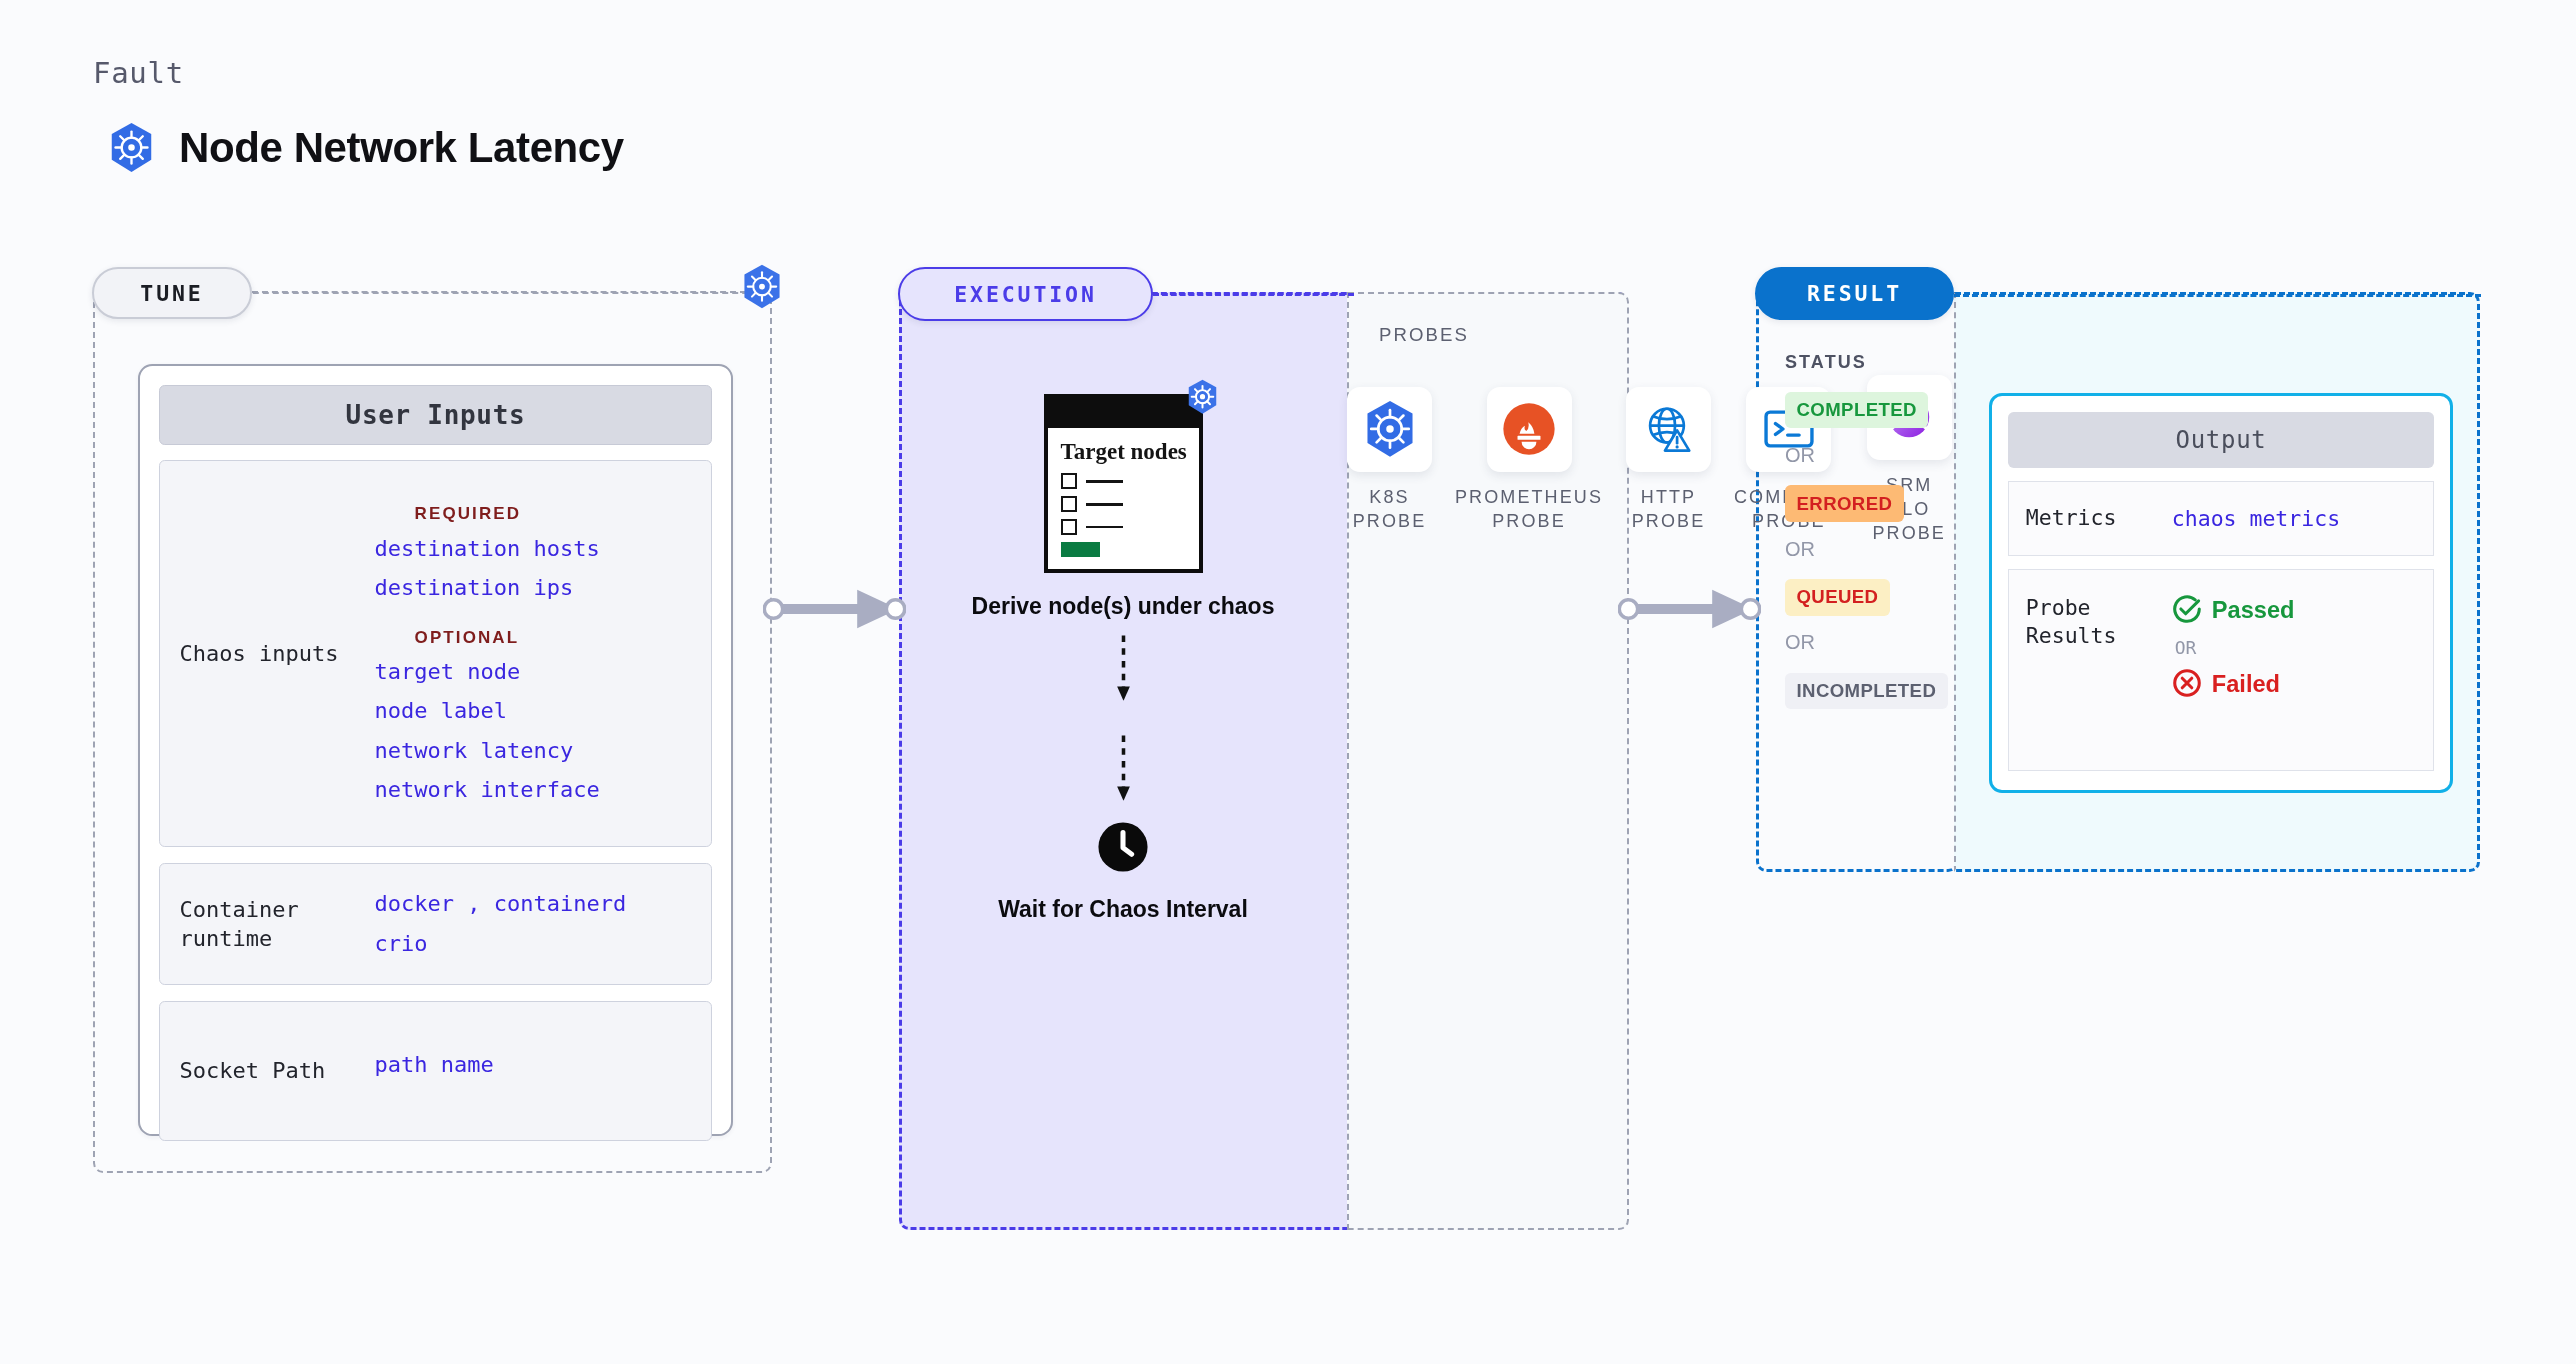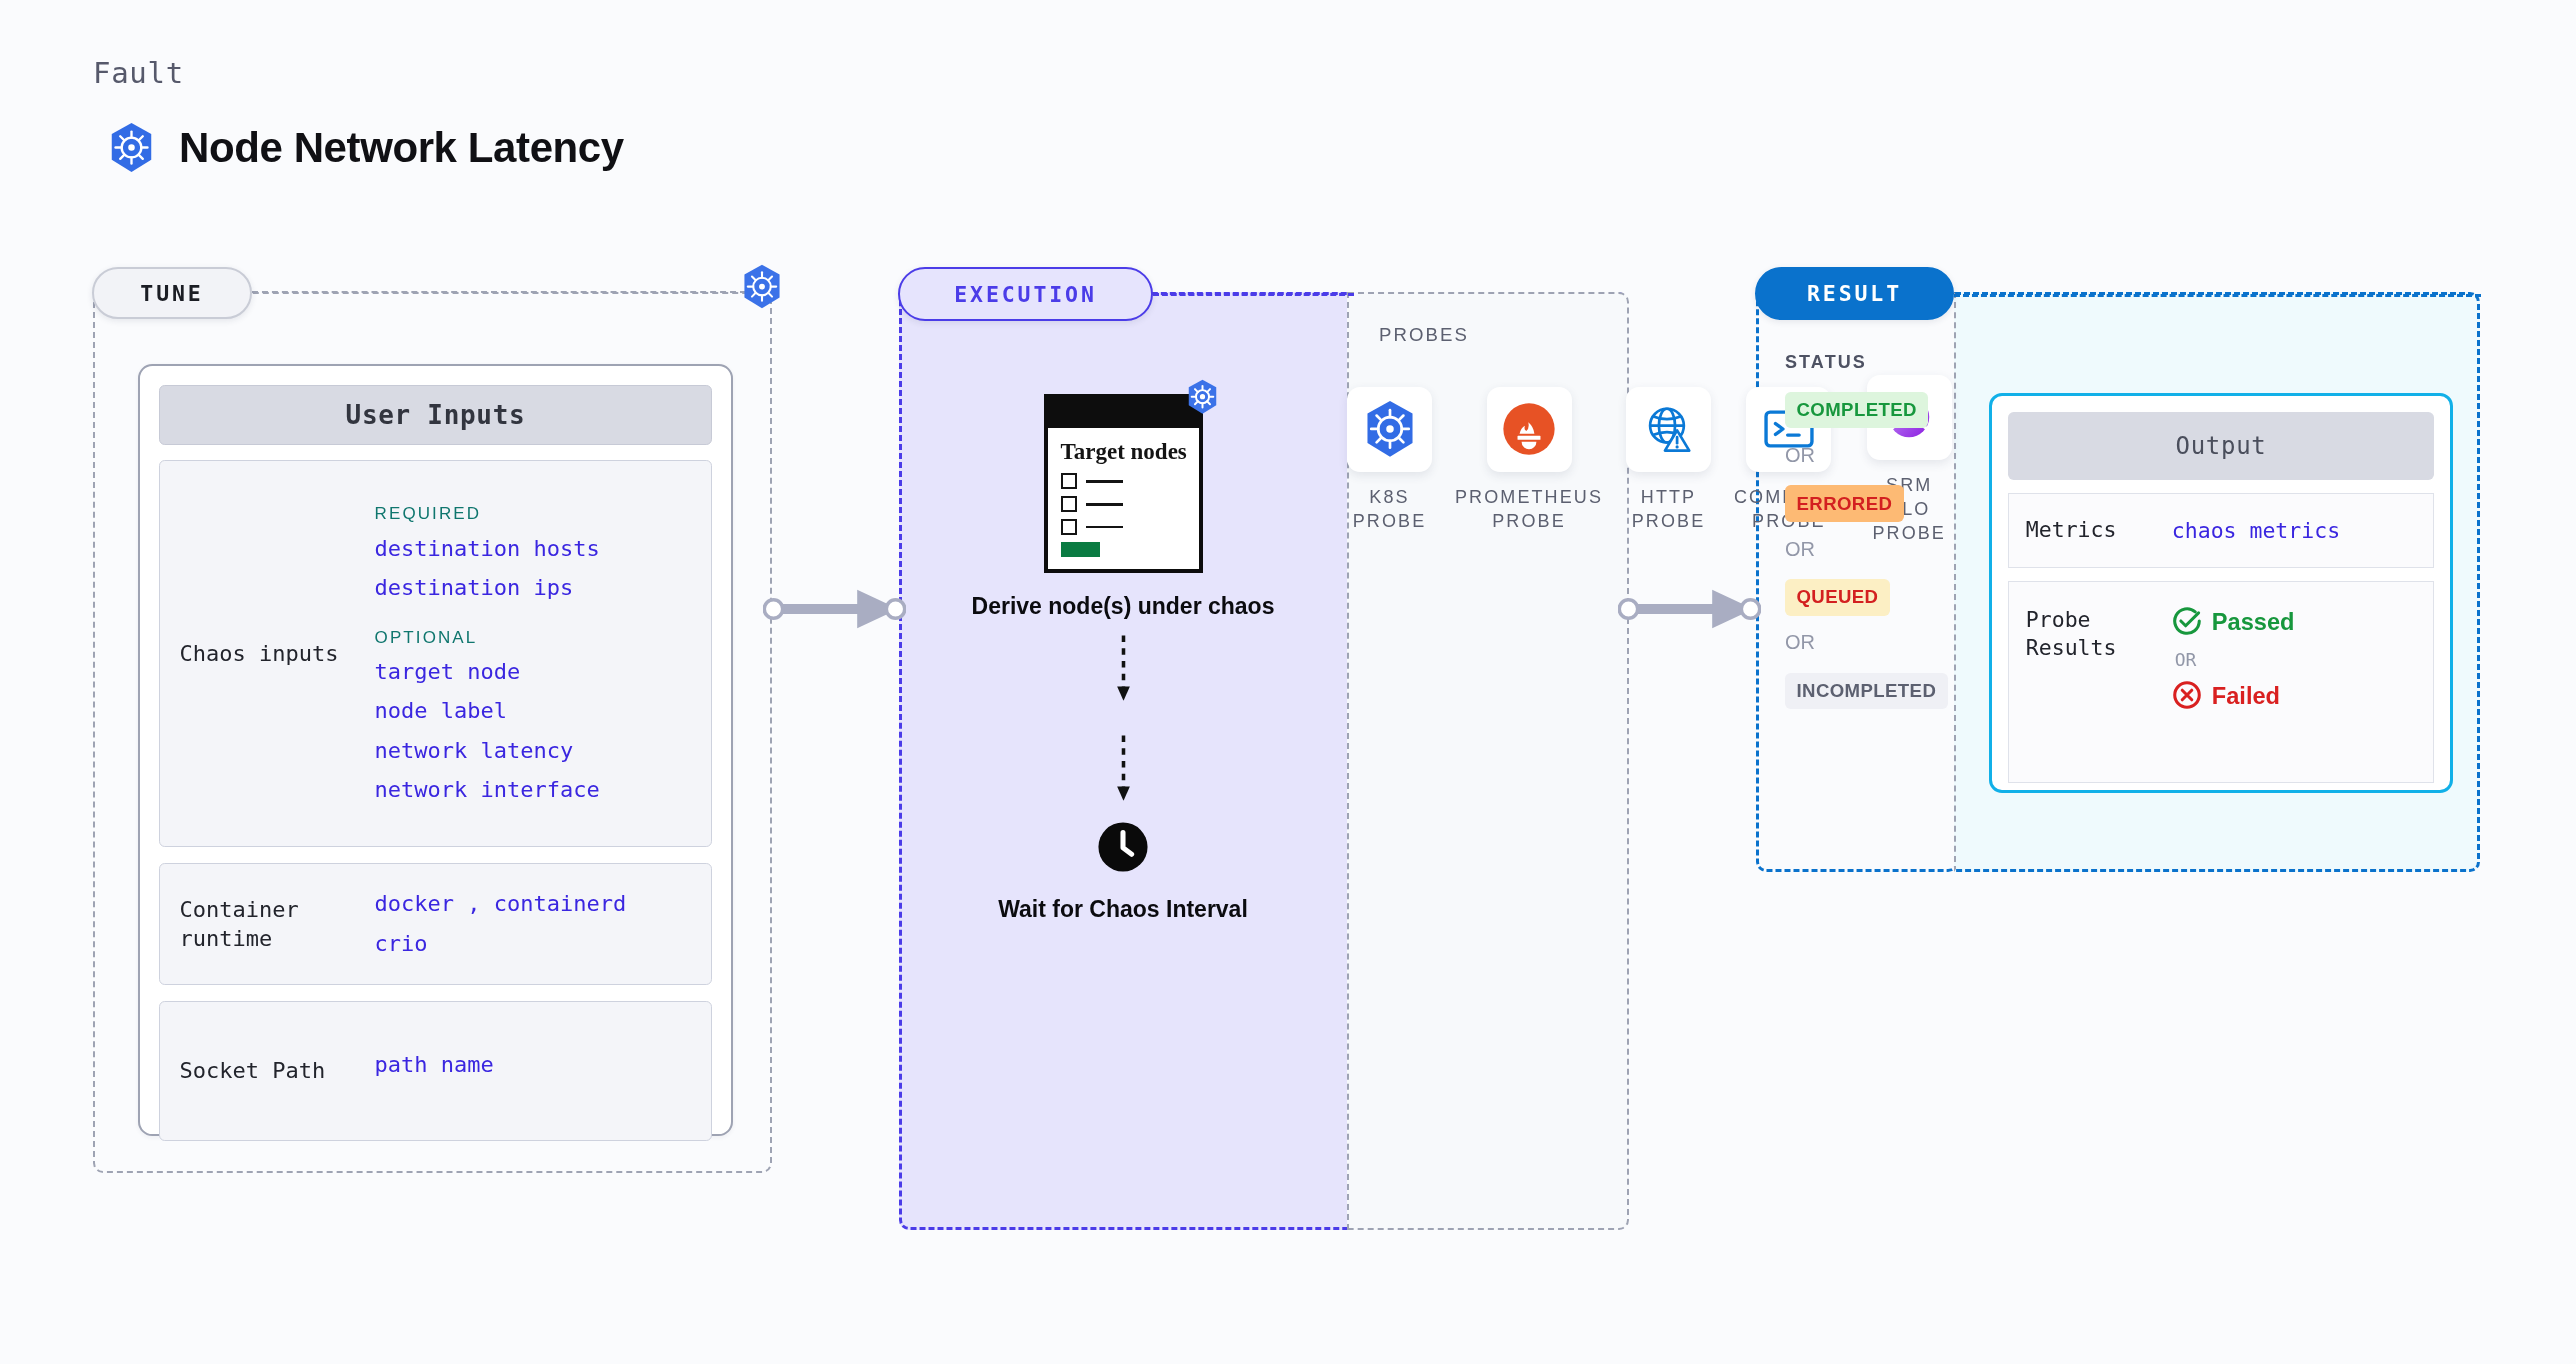--- a/index.html
+++ b/index.html
@@ -108,22 +108,23 @@
     display: flex; align-items: center;
   }
   .sub-label {
     font-family: "DejaVu Sans Mono", monospace; font-size: 22px;
     color: #22242c; padding-left: 20px; width: 215px; line-height: 1.35;
     white-space: pre-line;
   }
   .sub-values { flex: 1; }
   .group-title {
     font-family: "Liberation Sans", sans-serif; font-size: 17px;
-    color: #0f766e; letter-spacing: 2.1px; font-weight: 400;
+    color: #7f1d1d; letter-spacing: 2.1px; font-weight: 700;
     margin-bottom: 11.5px;
+    margin-left: 40px;
   }
   .val {
     font-family: "DejaVu Sans Mono", monospace; font-size: 22px;
     color: #3a26e0; margin-bottom: 13px; line-height: 1.2;
   }
   .val:last-child { margin-bottom: 0; }
 
   
   .exec-col {
     position: absolute; left: 899px; top: 326px; width: 448px;
@@ -217,21 +218,21 @@
     font-size: 20px; color: #9297a8;
   }
 
   
   .output-card {
     position: absolute; left: 1989px; top: 393px; width: 464px; height: 400px;
     background: #ffffff; border: 3.6px solid #11b0e8; border-radius: 13px;
     padding: 15.8px;
   }
   .output-header {
-    height: 68px; background: #d8dae3; border-radius: 5.7px;
+    height: 56px; background: #d8dae3; border-radius: 5.7px;
     display: flex; align-items: center; justify-content: center;
     font-family: "DejaVu Sans Mono", monospace; font-size: 24px;
     font-weight: 400; color: #4a4e5c; letter-spacing: 0.7px;
   }
   .out-row {
     margin-top: 13px; background: #fbfbfd; border: 0.7px solid #dfe2ea;
     border-radius: 0; display: flex; align-items: center; padding: 14.3px 0;
   }
   .out-label {
     font-family: "DejaVu Sans Mono", monospace; font-size: 21.5px;

